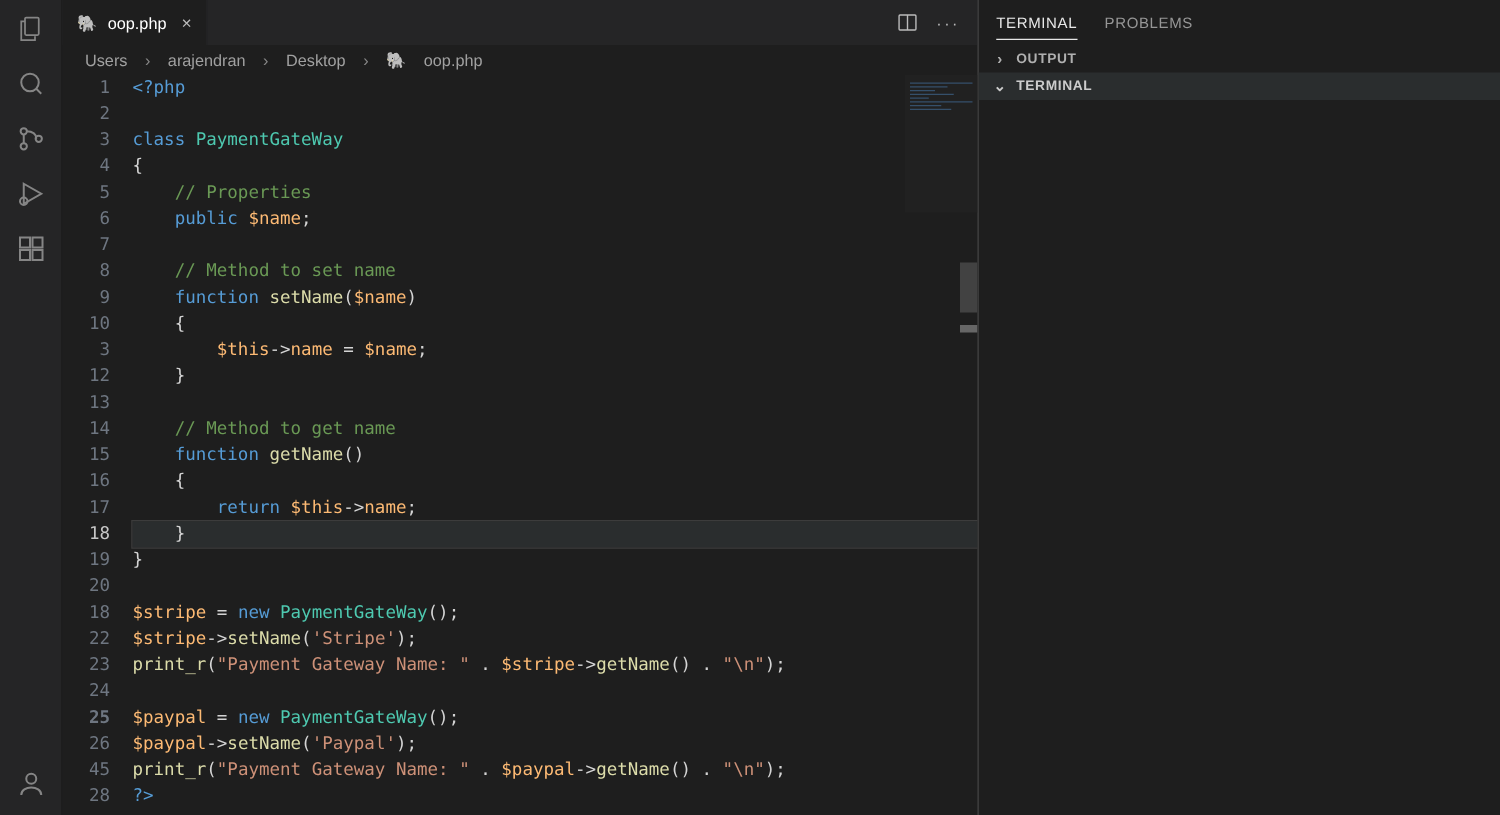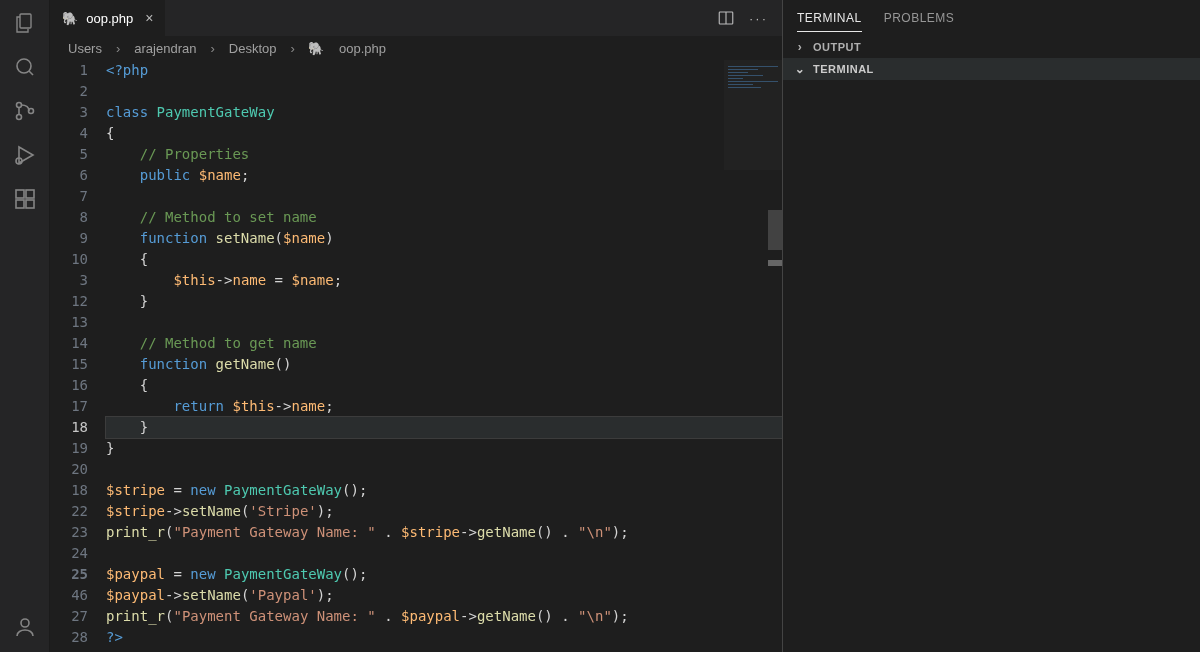--- a/index.html
+++ b/index.html
@@ -185,22 +185,22 @@
         <div style="height: 21px;">16</div>
         <div style="height: 21px;">17</div>
         <div style="height: 21px; color: rgb(198, 198, 198);">18</div>
         <div style="height: 21px;">19</div>
         <div style="height: 21px;">20</div>
         <div style="height: 21px;">18</div>
         <div style="height: 21px;">22</div>
         <div style="height: 21px;">23</div>
         <div style="height: 21px;">24</div>
         <div style="height: 21px; font-weight: bold;">25</div>
-        <div style="height: 21px;">46</div>
-        <div style="height: 21px;">27</div>
+        <div style="height: 21px;">26</div>
+        <div style="height: 21px;">45</div>
         <div style="height: 21px;">28</div>
       </div>
     <div class="code" id="code"><div class="line"><span class="t-php">&lt;?php</span></div><div class="line"></div><div class="line"><span class="t-key">class </span><span class="t-cls">PaymentGateWay</span></div><div class="line"><span class="t-pun">{</span></div><div class="line"><span>    </span><span class="t-com">// Properties</span></div><div class="line"><span>    </span><span class="t-key">public </span><span class="t-var">$name</span><span class="t-pun">;</span></div><div class="line"></div><div class="line"><span>    </span><span class="t-com">// Method to set name</span></div><div class="line"><span>    </span><span class="t-key">function </span><span class="t-fn">setName</span><span class="t-pun">(</span><span class="t-var">$name</span><span class="t-pun">)</span></div><div class="line"><span>    </span><span class="t-pun">{</span></div><div class="line"><span>        </span><span class="t-var">$this</span><span class="t-pun">-&gt;</span><span class="t-var">name</span><span class="t-pun"> = </span><span class="t-var">$name</span><span class="t-pun">;</span></div><div class="line"><span>    </span><span class="t-pun">}</span></div><div class="line"></div><div class="line"><span>    </span><span class="t-com">// Method to get name</span></div><div class="line"><span>    </span><span class="t-key">function </span><span class="t-fn">getName</span><span class="t-pun">()</span></div><div class="line"><span>    </span><span class="t-pun">{</span></div><div class="line"><span>        </span><span class="t-key">return </span><span class="t-var">$this</span><span class="t-pun">-&gt;</span><span class="t-var">name</span><span class="t-pun">;</span></div><div class="line hl"><span>    </span><span class="t-pun">}</span></div><div class="line"><span class="t-pun">}</span></div><div class="line"></div><div class="line"><span class="t-var">$stripe</span><span class="t-pun"> = </span><span class="t-key">new </span><span class="t-cls">PaymentGateWay</span><span class="t-pun">();</span></div><div class="line"><span class="t-var">$stripe</span><span class="t-pun">-&gt;</span><span class="t-fn">setName</span><span class="t-pun">(</span><span class="t-str">'Stripe'</span><span class="t-pun">);</span></div><div class="line"><span class="t-fn">print_r</span><span class="t-pun">(</span><span class="t-str">"Payment Gateway Name: "</span><span class="t-pun"> . </span><span class="t-var">$stripe</span><span class="t-pun">-&gt;</span><span class="t-fn">getName</span><span class="t-pun">() . </span><span class="t-str">"\n"</span><span class="t-pun">);</span></div><div class="line"></div><div class="line"><span class="t-var">$paypal</span><span class="t-pun"> = </span><span class="t-key">new </span><span class="t-cls">PaymentGateWay</span><span class="t-pun">();</span></div><div class="line"><span class="t-var">$paypal</span><span class="t-pun">-&gt;</span><span class="t-fn">setName</span><span class="t-pun">(</span><span class="t-str">'Paypal'</span><span class="t-pun">);</span></div><div class="line"><span class="t-fn">print_r</span><span class="t-pun">(</span><span class="t-str">"Payment Gateway Name: "</span><span class="t-pun"> . </span><span class="t-var">$paypal</span><span class="t-pun">-&gt;</span><span class="t-fn">getName</span><span class="t-pun">() . </span><span class="t-str">"\n"</span><span class="t-pun">);</span></div><div class="line"><span class="t-php">?&gt;</span></div></div>
     <div class="minimap">
       <div></div>
         <div style="width:60%"></div>
         <div style="width:40%"></div>
         <div style="width:70%"></div>
       <div style="width:30%"></div>
         <div></div>

